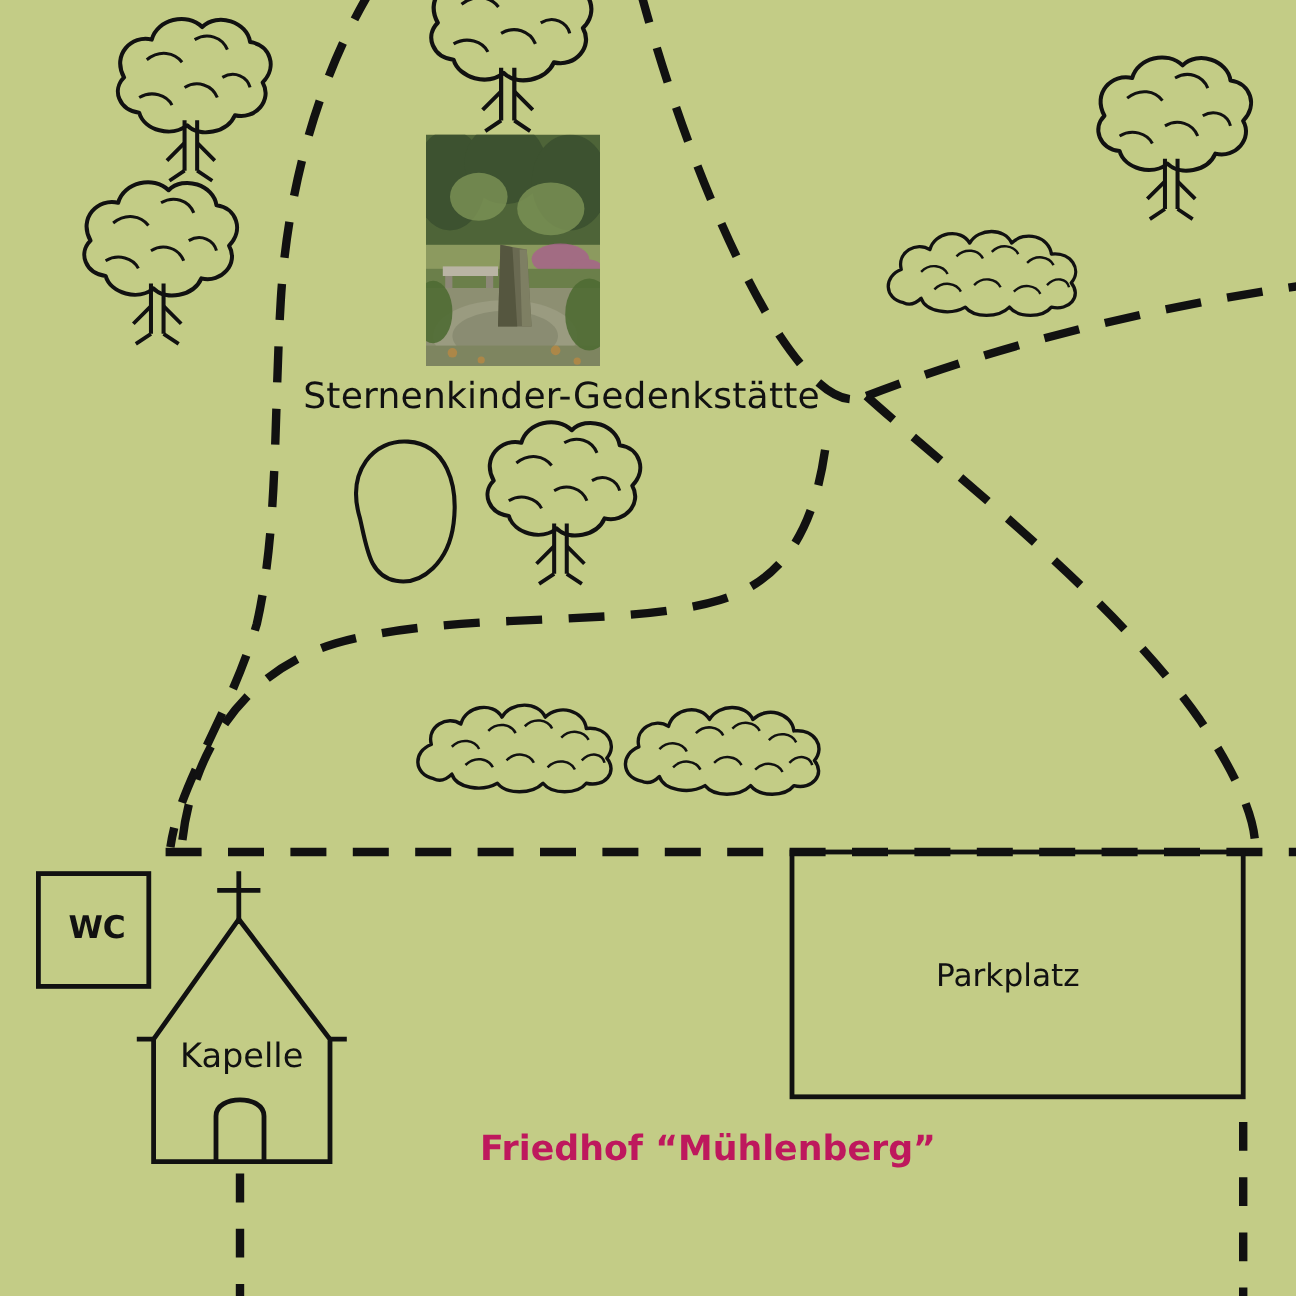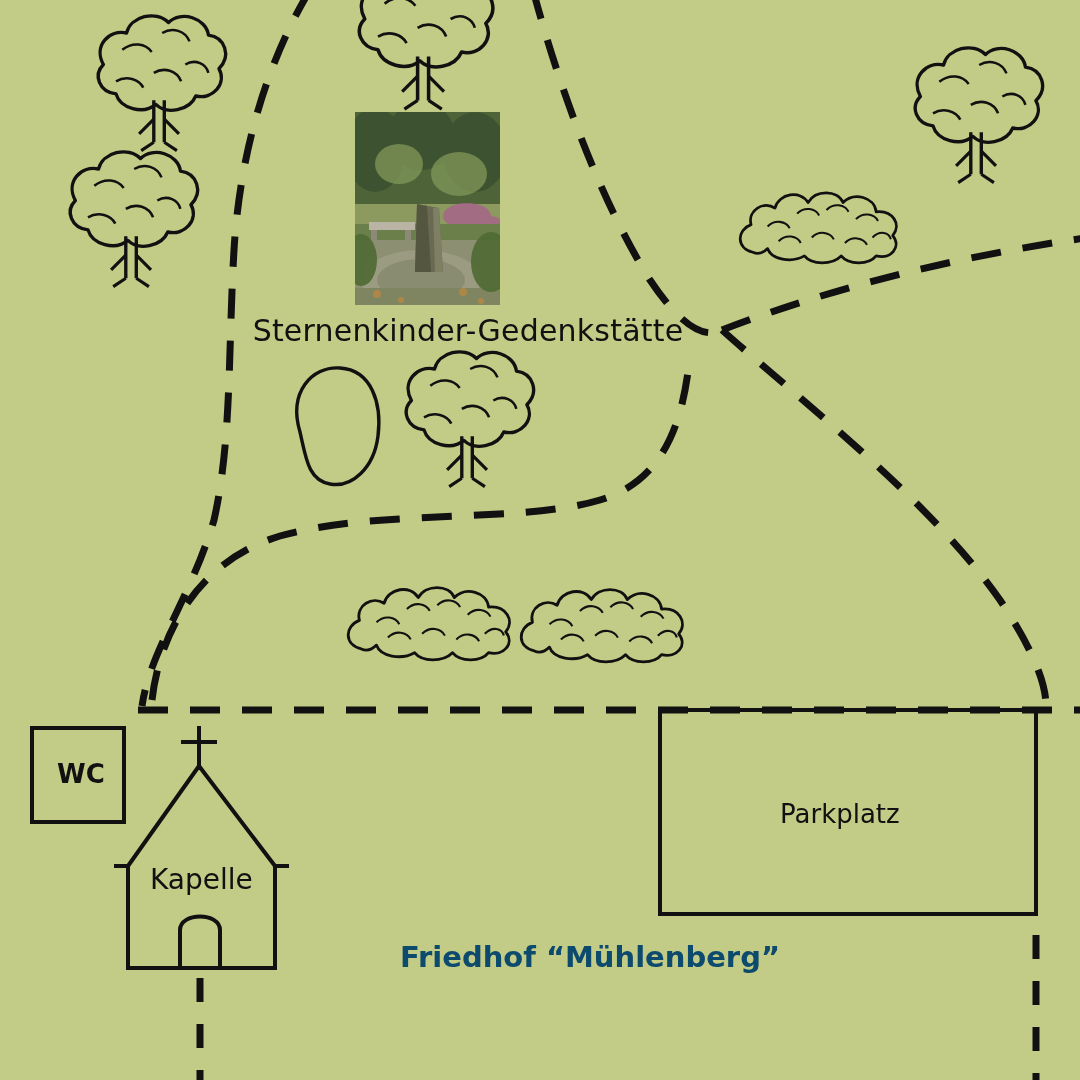--- a/index.html
+++ b/index.html
@@ -57,21 +57,21 @@
     font-weight: 500;
   }
   #address-block {
     position: absolute;
     left: 360px;
     top: 938px;
     width: 460px;
     text-align: center;
     font-size: 29px;
     font-weight: bold;
-    color: #0c4a6e;
+    color: #be185d;
     line-height: 1.32;
   }
   #memorial-photo {
     position: absolute;
     left: 355px;
     top: 112px;
     width: 145px;
     height: 193px;
     overflow: hidden;
     border: 0;

